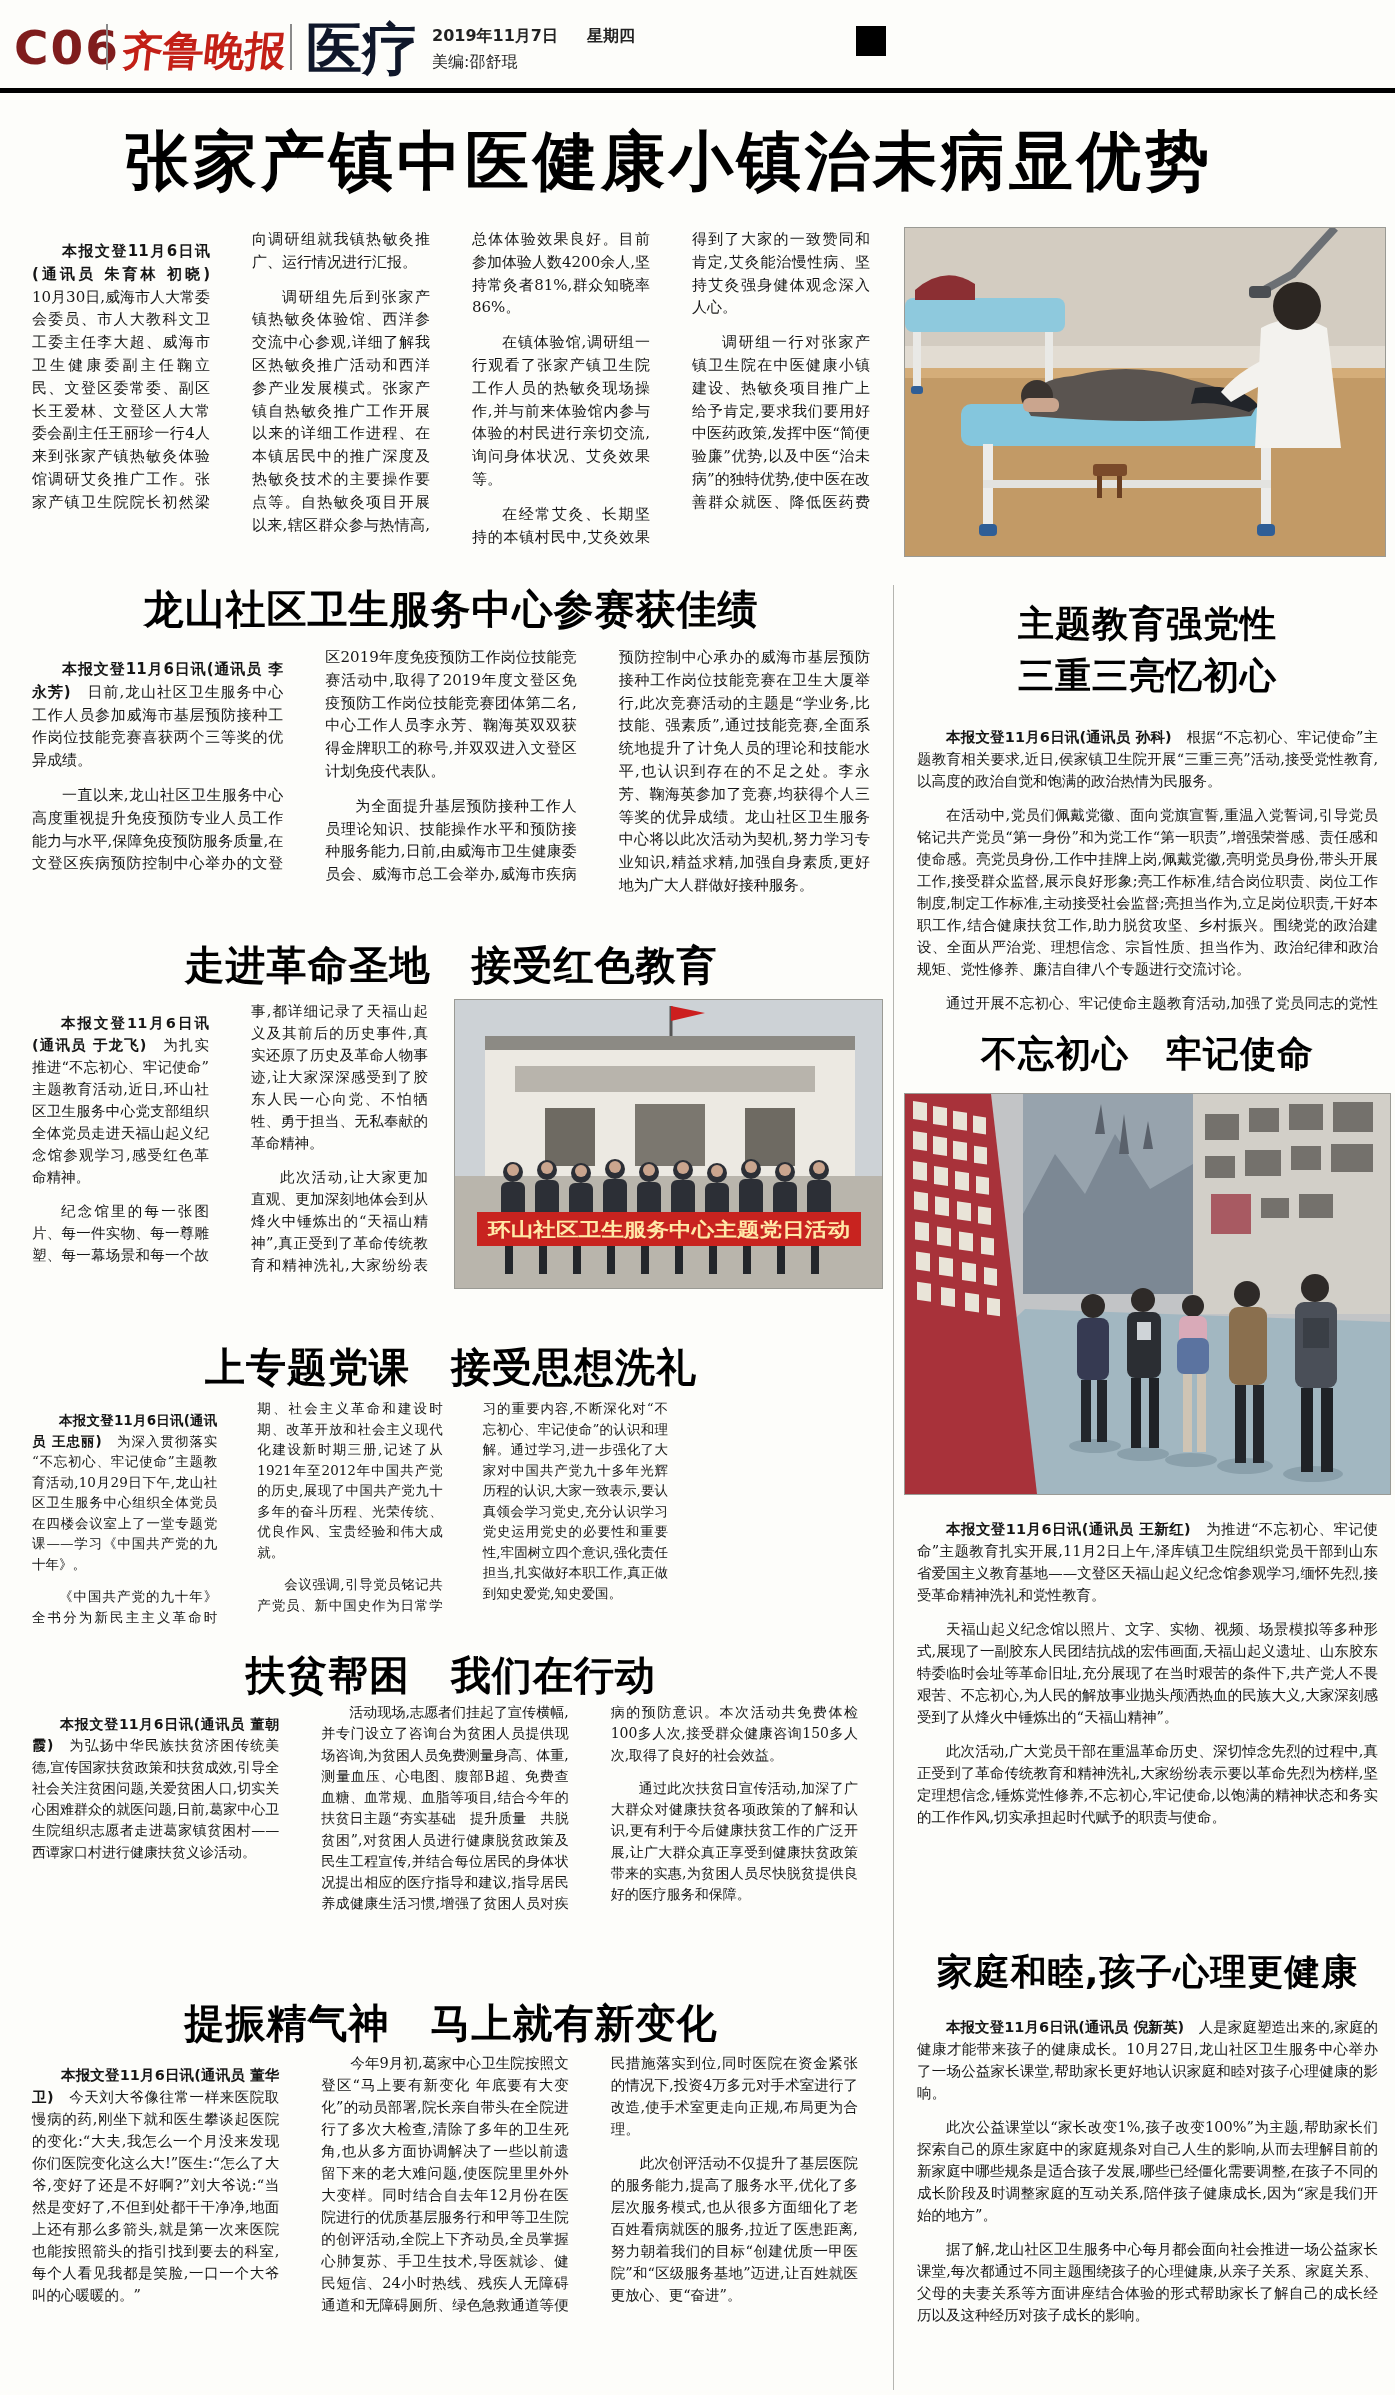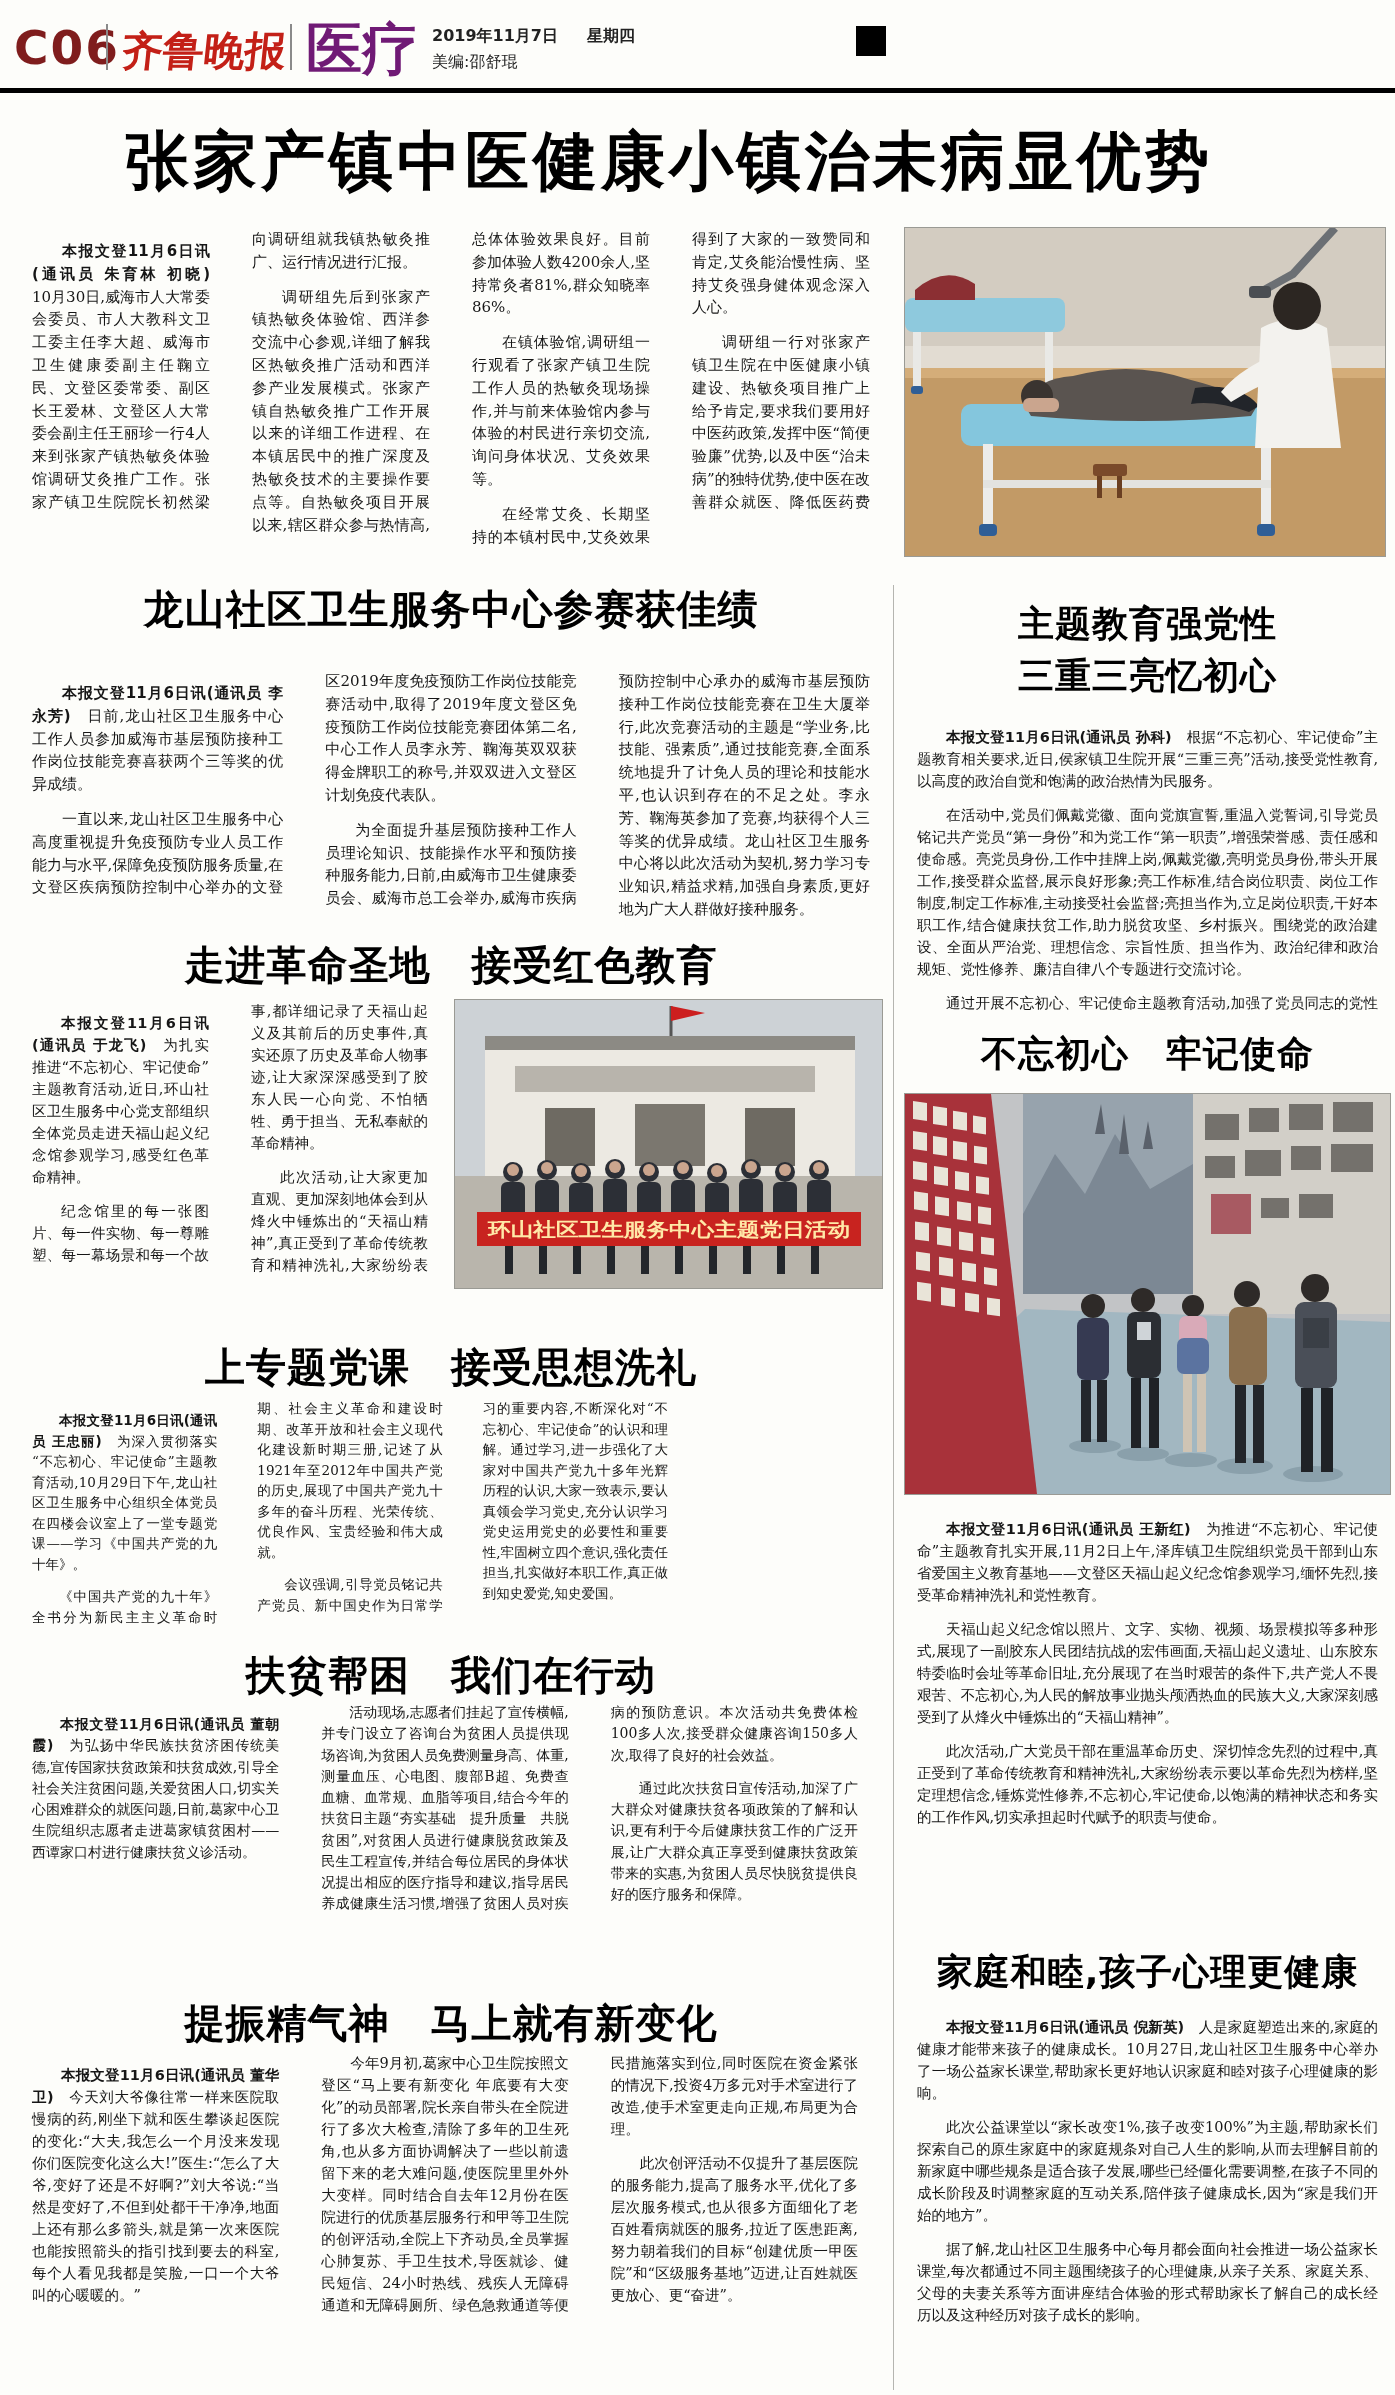--- a/index.html
+++ b/index.html
@@ -3,21 +3,21 @@
 <meta charset="utf-8">
 <style>
   html,body{margin:0;padding:0;background:#e9e9e6;}
   .page{position:relative;width:1395px;height:2395px;margin:0 auto;background:#fdfdfa;overflow:hidden;
         font-family:"DejaVu Serif","Liberation Serif",serif;color:#141414;}
   .abs{position:absolute;}
   
   .pageno{font-family:"DejaVu Sans","Liberation Sans",sans-serif;font-weight:700;font-size:47px;letter-spacing:2px;color:#7f1d1d;}
   .vbar{width:2px;background:#8a8a8a;}
   .brand{font-family:"DejaVu Serif","Liberation Serif",serif;font-weight:700;font-size:41px;color:#c32017;transform:skewX(-6deg);}
-  .section-title{font-family:"DejaVu Sans","Liberation Sans",sans-serif;font-weight:900;font-size:56px;color:#701a75;}
+  .section-title{font-family:"DejaVu Sans","Liberation Sans",sans-serif;font-weight:900;font-size:56px;color:#0f172a;}
   .hmeta{font-family:"DejaVu Sans","Liberation Sans",sans-serif;font-size:16px;color:#222;}
   .blackbox{background:#000;}
   .toprule{background:#000;}
   
   .headline{font-family:"DejaVu Sans","Liberation Sans",sans-serif;font-weight:900;color:#000;text-align:center;white-space:nowrap;}
   .lead-headline{font-size:64px;letter-spacing:4px;}
   .h2{font-size:40px;letter-spacing:1px;}
   .h3{font-size:36px;letter-spacing:1px;}
   
   .body-text{column-gap:18px;text-align:justify;overflow:hidden;line-height:1.52;color:#161616;}
@@ -90,21 +90,21 @@
     <path d="M362,130 q-30,14 -46,34 l10,10 q26,-16 44,-22 z" fill="#f3f2ee"></path>
 
     <rect x="188" y="236" width="34" height="12" rx="3" fill="#7a4a2a"></rect>
     <rect x="192" y="248" width="5" height="22" fill="#6a3f22"></rect>
     <rect x="212" y="248" width="5" height="22" fill="#6a3f22"></rect>
   </svg>
 
   <div class="abs vdivider" style="left:893px;top:585px;height:1805px;"></div>
 
   <div class="abs headline h2" style="left:20px;top:582px;width:862px;">龙山社区卫生服务中心参赛获佳绩</div>
-  <div class="abs body-text cols3" style="left:20px;top:670px;width:862px;height:258px;font-size:15px;">
+  <div class="abs body-text cols3" style="left:20px;top:646px;width:862px;height:258px;font-size:15px;">
     <p><span class="dateline">本报文登11月6日讯(通讯员 李永芳)</span>　<span>日前,龙山社区卫生服务中心工作人员参加威海市基层预防接种工作岗位技能竞赛喜获两个三等奖的优异成绩。</span></p>
     <p>一直以来,龙山社区卫生服务中心高度重视提升免疫预防专业人员工作能力与水平,保障免疫预防服务质量,在文登区疾病预防控制中心举办的文登区2019年度免疫预防工作岗位技能竞赛活动中,取得了2019年度文登区免疫预防工作岗位技能竞赛团体第二名,中心工作人员李永芳、鞠海英双双获得金牌职工的称号,并双双进入文登区计划免疫代表队。</p>
     <p>为全面提升基层预防接种工作人员理论知识、技能操作水平和预防接种服务能力,日前,由威海市卫生健康委员会、威海市总工会举办,威海市疾病预防控制中心承办的威海市基层预防接种工作岗位技能竞赛在卫生大厦举行,此次竞赛活动的主题是“学业务,比技能、强素质”,通过技能竞赛,全面系统地提升了计免人员的理论和技能水平,也认识到存在的不足之处。李永芳、鞠海英参加了竞赛,均获得个人三等奖的优异成绩。龙山社区卫生服务中心将以此次活动为契机,努力学习专业知识,精益求精,加强自身素质,更好地为广大人群做好接种服务。</p>
   </div>
 
   <div class="abs headline h2" style="left:20px;top:938px;width:862px;">走进革命圣地　接受红色教育</div>
   <div class="abs body-text cols2" style="left:20px;top:1000px;width:420px;height:288px;font-size:14.5px;">
     <p><span class="dateline">本报文登11月6日讯(通讯员 于龙飞)</span>　<span>为扎实推进“不忘初心、牢记使命”主题教育活动,近日,环山社区卫生服务中心党支部组织全体党员走进天福山起义纪念馆参观学习,感受红色革命精神。</span></p>
     <p>纪念馆里的每一张图片、每一件实物、每一尊雕塑、每一幕场景和每一个故事,都详细记录了天福山起义及其前后的历史事件,真实还原了历史及革命人物事迹,让大家深深感受到了胶东人民一心向党、不怕牺牲、勇于担当、无私奉献的革命精神。</p>
     <p>此次活动,让大家更加直观、更加深刻地体会到从烽火中锤炼出的“天福山精神”,真正受到了革命传统教育和精神洗礼,大家纷纷表示一定以革命先烈为榜样,坚定理想信念,锤炼党性修养,不忘初心,牢记使命,以更加饱满的工作热情和扎实的工作作风投入到实际工作中。</p>

